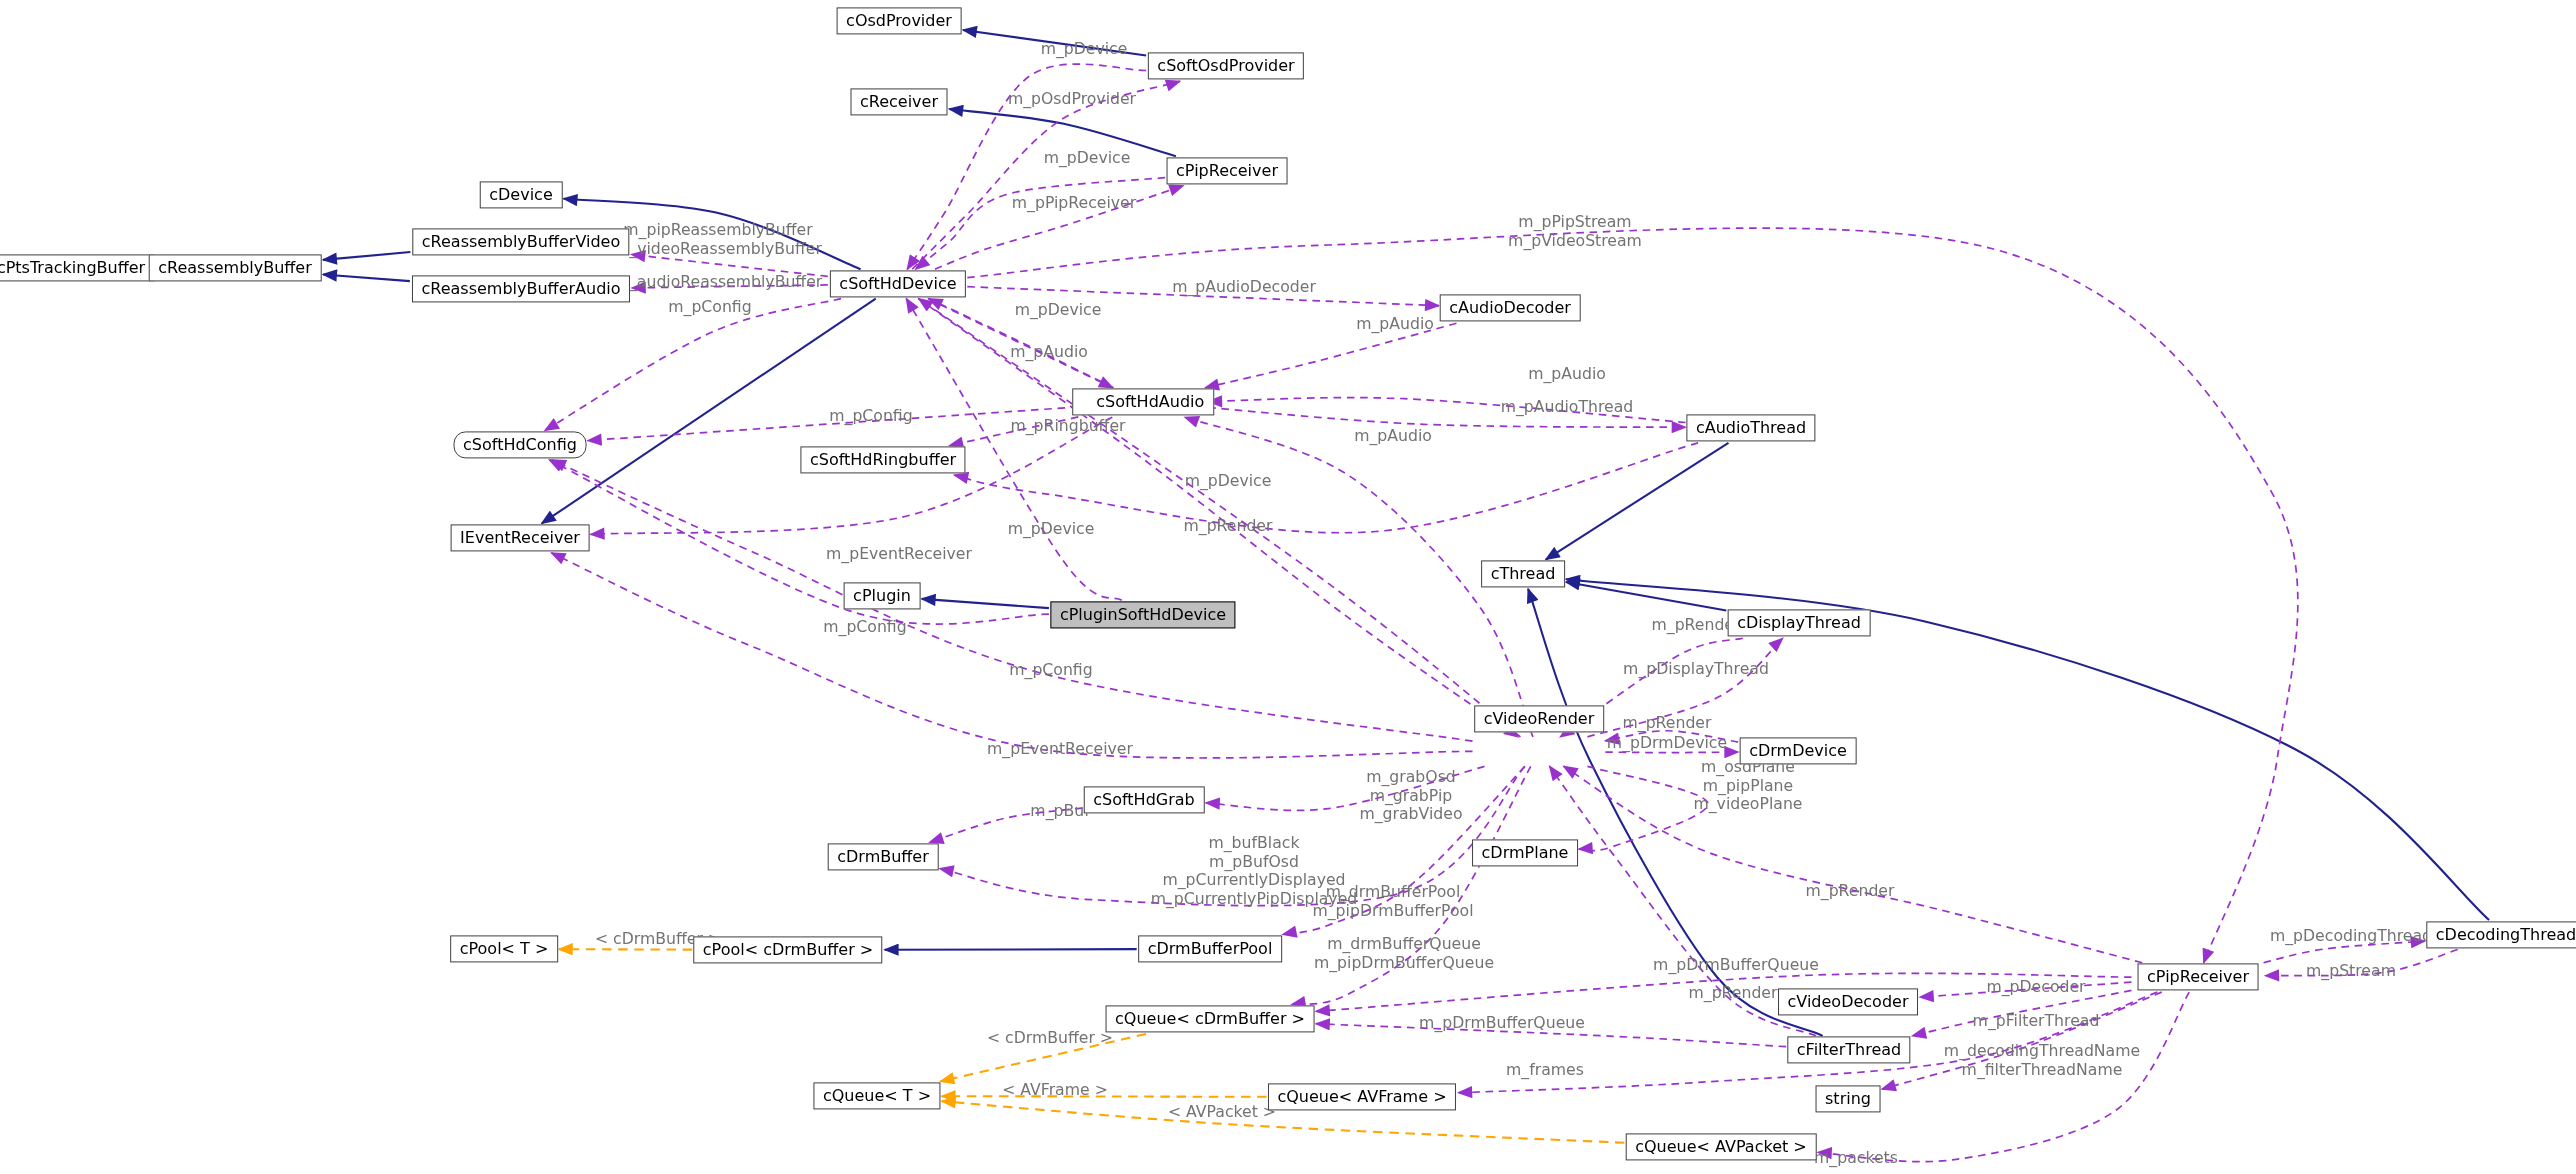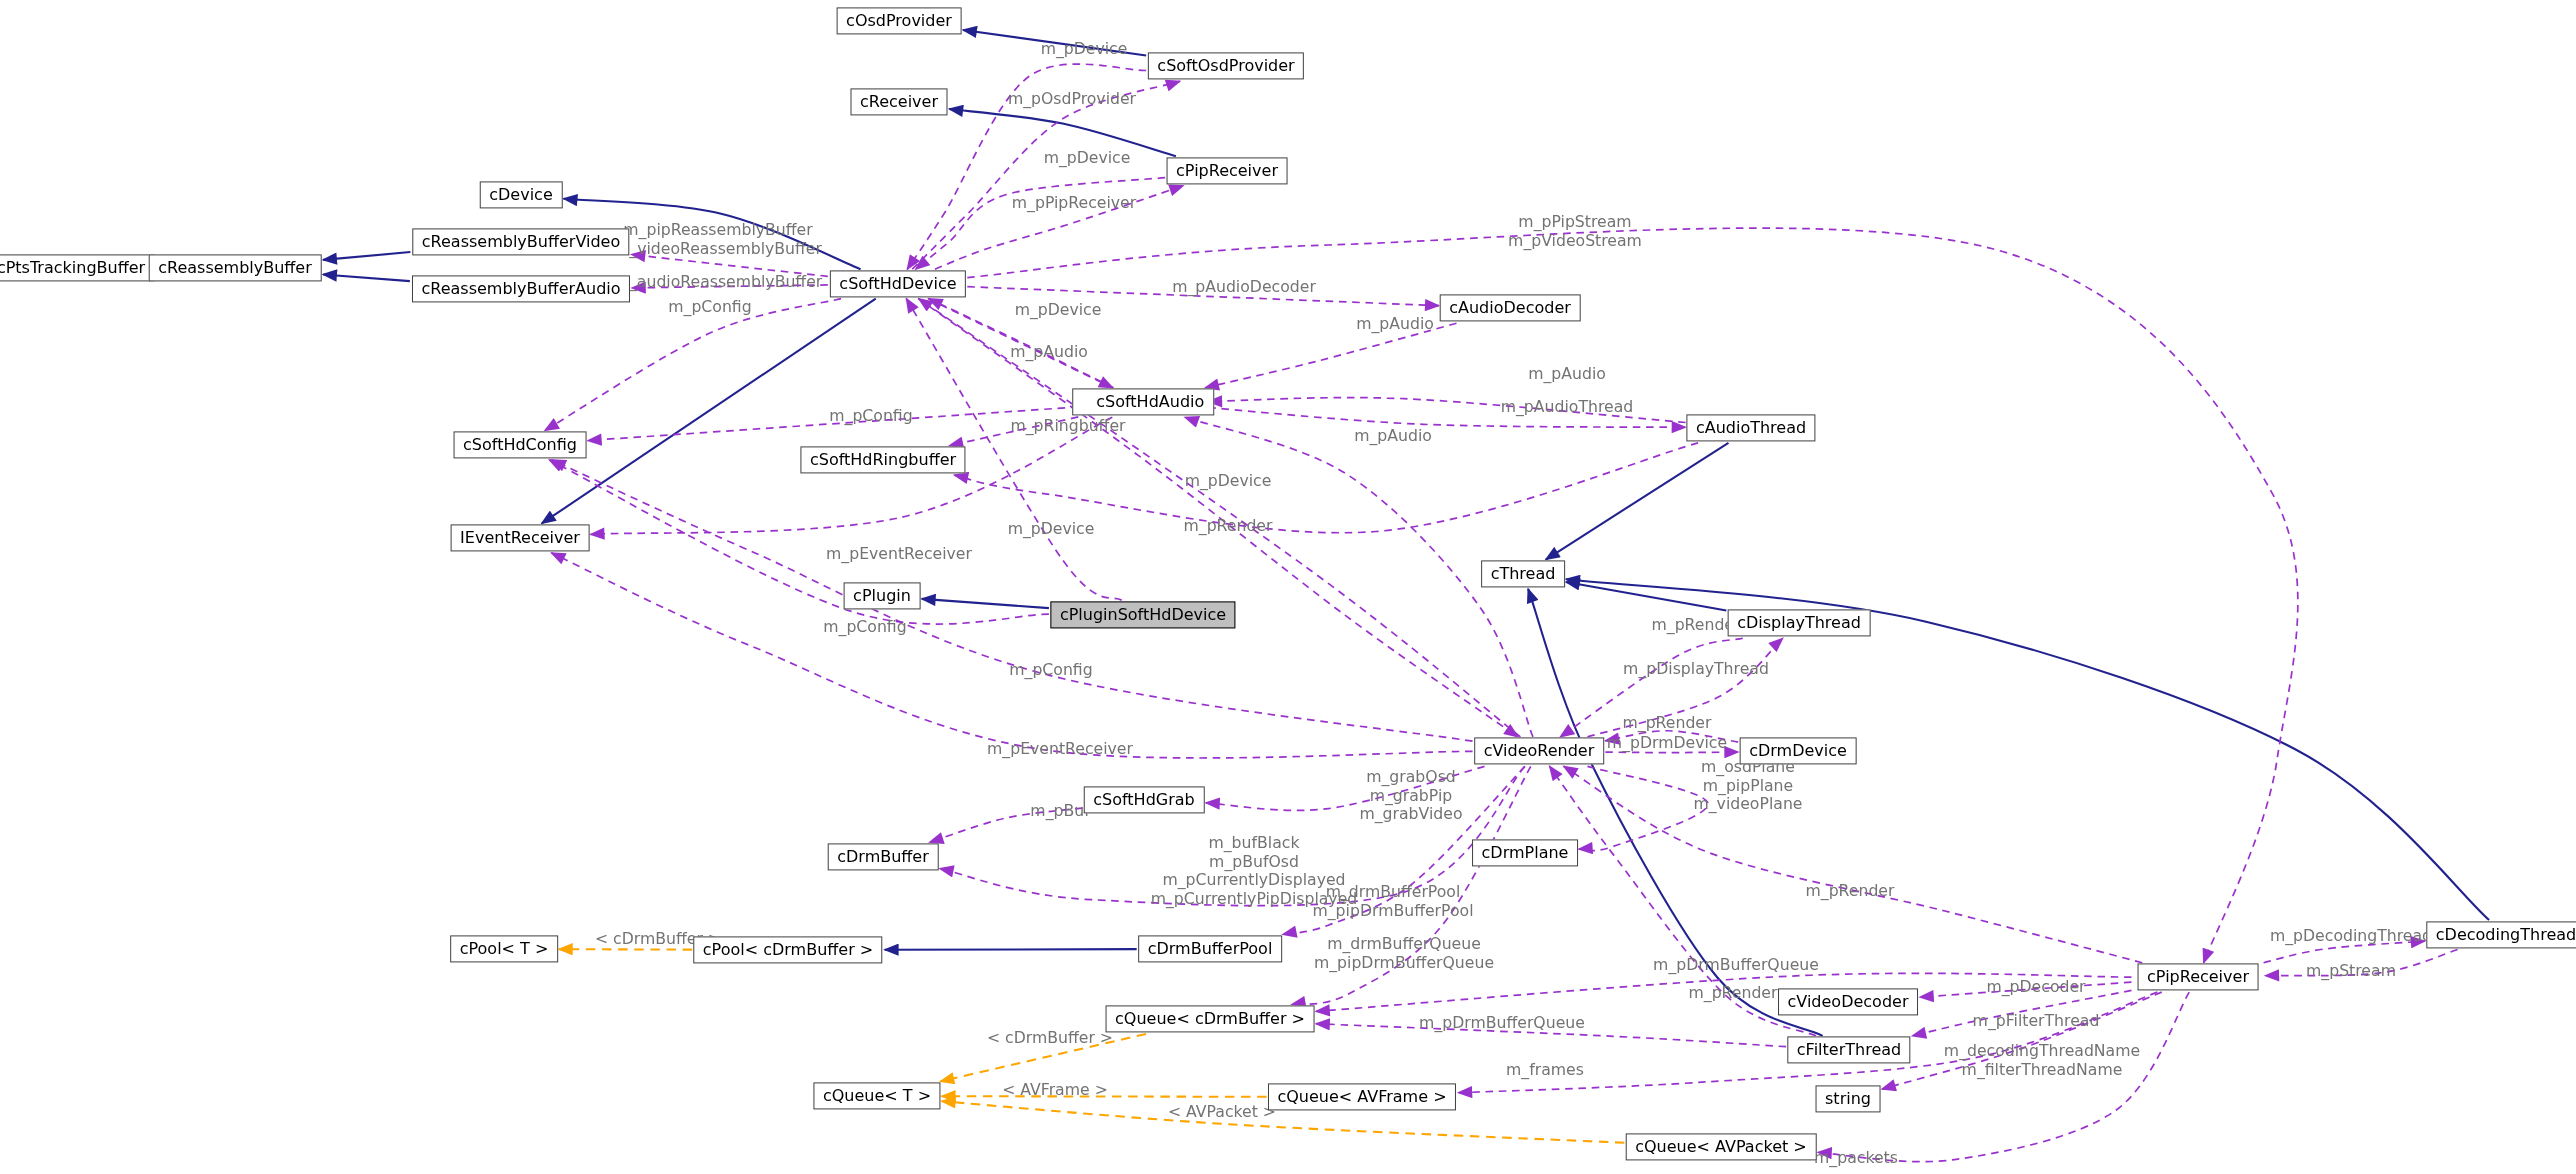--- a/index.html
+++ b/index.html
@@ -99,28 +99,28 @@
     <div class="node" style="left: 1227px; top: 171px;">cPipReceiver</div>
     <div class="node" style="left: 521px; top: 195px;">cDevice</div>
     <div class="node" style="left: 71px; top: 268px;">cPtsTrackingBuffer</div>
     <div class="node" style="left: 235px; top: 268px;">cReassemblyBuffer</div>
     <div class="node" style="left: 521px; top: 242px;">cReassemblyBufferVideo</div>
     <div class="node" style="left: 521px; top: 289px;">cReassemblyBufferAudio</div>
     <div class="node" style="left: 898px; top: 284px;">cSoftHdDevice</div>
     <div class="node" style="left: 1510px; top: 308px;">cAudioDecoder</div>
     <div class="node" style="left: 1143px; top: 402px; padding-left: 23px;">cSoftHdAudio</div>
     <div class="node" style="left: 1751px; top: 428px;">cAudioThread</div>
-    <div class="node" style="left: 520px; top: 445px;">cSoftHdConfig</div>
+    <div class="node" style="left: 520px; top: 445px; border-radius: 12px;">cSoftHdConfig</div>
     <div class="node" style="left: 883px; top: 460px;">cSoftHdRingbuffer</div>
     <div class="node" style="left: 520px; top: 538px;">IEventReceiver</div>
     <div class="node" style="left: 1523px; top: 574px;">cThread</div>
     <div class="node" style="left: 882px; top: 596px;">cPlugin</div>
     <div class="node selected" style="left: 1143px; top: 615px;">cPluginSoftHdDevice</div>
     <div class="node" style="left: 1799px; top: 623px;">cDisplayThread</div>
-    <div class="node" style="left: 1539px; top: 751px;">cVideoRender</div>
+    <div class="node" style="left: 1539px; top: 719px;">cVideoRender</div>
     <div class="node" style="left: 1798px; top: 751px;">cDrmDevice</div>
     <div class="node" style="left: 1144px; top: 800px;">cSoftHdGrab</div>
     <div class="node" style="left: 883px; top: 857px;">cDrmBuffer</div>
     <div class="node" style="left: 1525px; top: 853px;">cDrmPlane</div>
     <div class="node" style="left: 504px; top: 949px;">cPool&lt; T &gt;</div>
     <div class="node" style="left: 788px; top: 950px;">cPool&lt; cDrmBuffer &gt;</div>
     <div class="node" style="left: 1210px; top: 949px;">cDrmBufferPool</div>
     <div class="node" style="left: 1210px; top: 1019px;">cQueue&lt; cDrmBuffer &gt;</div>
     <div class="node" style="left: 1848px; top: 1002px;">cVideoDecoder</div>
     <div class="node" style="left: 2198px; top: 977px;">cPipReceiver</div>

